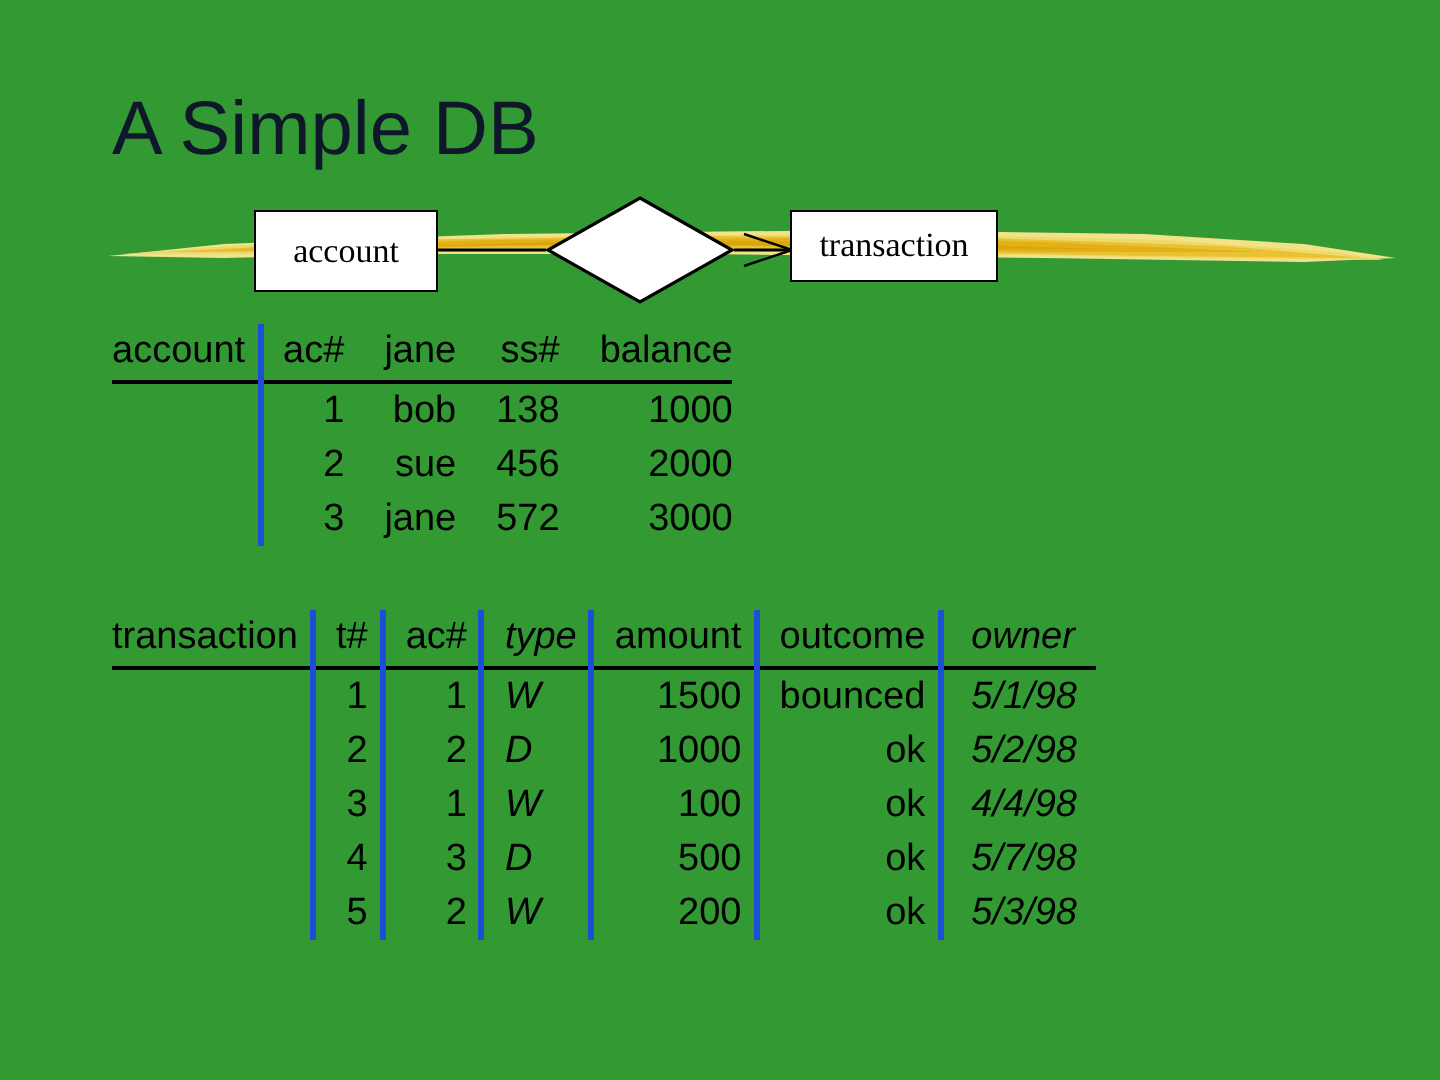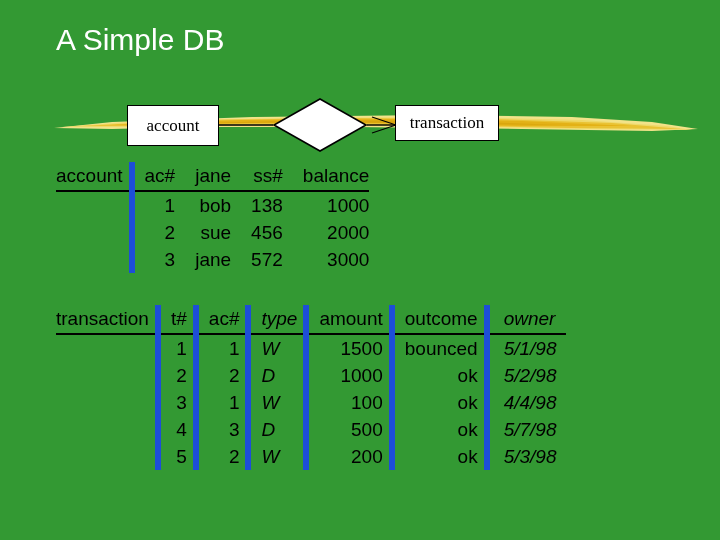--- a/index.html
+++ b/index.html
@@ -18,24 +18,24 @@
     position: absolute;
     left: 0; top: 0;
     width: 720px;
     height: 540px;
   }
 
   
   #title {
     position: absolute;
     left: 56px;
-    top: 21px;
-    font-size: 30px;
+    top: 46px;
+    font-size: 38px;
     line-height: 38px;
-    color: #ffffff;
+    color: #0f172a;
     font-family: "Liberation Sans", sans-serif;
     letter-spacing: 0px;
     white-space: nowrap;
   }
 
   
   #brush {
     position: absolute;
     left: 52px;
     top: 98px;
@@ -132,21 +132,21 @@
     border-bottom: 2px solid #000000;
     padding-bottom: 1px !important;
   }
   .rowname {
     text-align: left;
   }
   .num { text-align: right; }
   .ctr { text-align: left; font-style: italic; }
 
   
-  .sep-l { border-left: 6px solid #1d4ed8; }
+  .sep-l { border-left: 3px solid #1d4ed8; }
   .pr6  { padding-right: 6px !important; }
   .pl10 { padding-left: 10px !important; }
   .pr10 { padding-right: 10px !important; }
   .pl14 { padding-left: 14px !important; }
 </style>
 </head>
 <body style="background: rgb(51, 153, 51);">
 
 <div id="slide">
 

